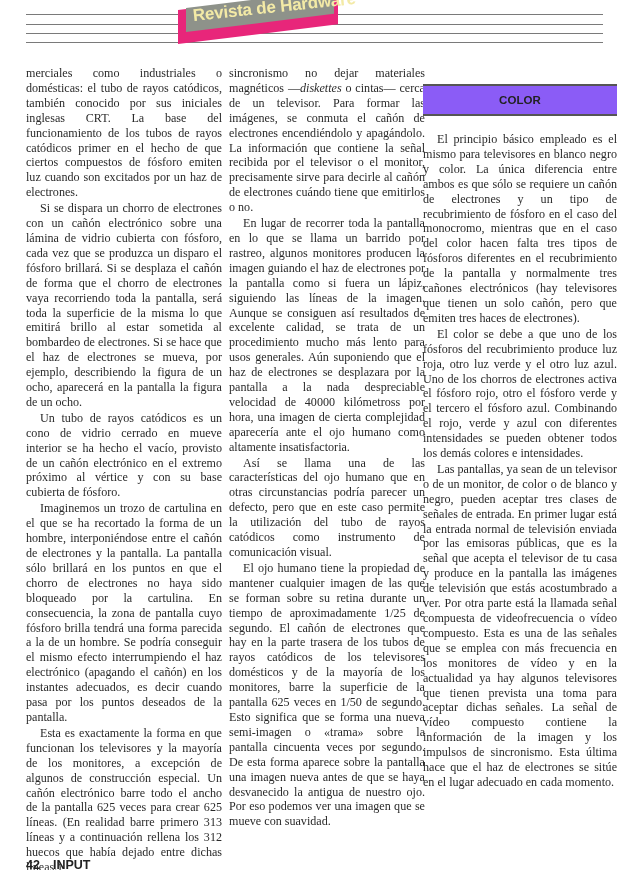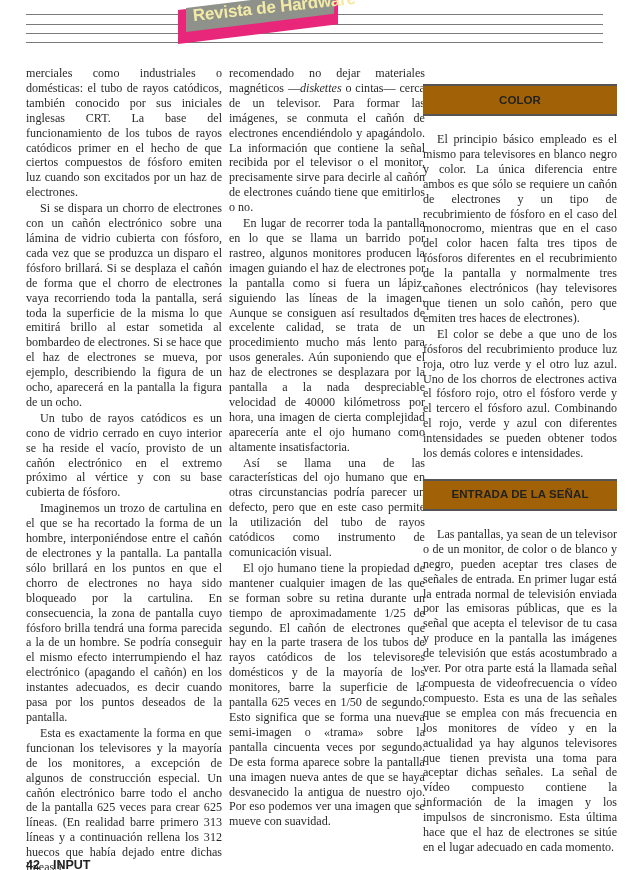--- a/index.html
+++ b/index.html
@@ -28,21 +28,21 @@
     position: absolute; top: 66px; width: 196px;
     font-size: 12.1px; line-height: 14.9px; text-align: justify; hyphens: manual;
   }
   .col1 { left: 26px; }
   .col2 { left: 229px; }
   .col3 { left: 423px; width: 194px; }
   .col p { margin: 0; text-indent: 14px; }
   .col p.noindent { text-indent: 0; }
   .col p + p { margin-top: 1px; }
   .heading {
-    margin: 18px 0 16px 0; height: 28px; background: #a16207;
+    margin: 18px 0 16px 0; height: 28px; background: #8b5cf6;
     border-top: 2px solid #555; border-bottom: 2px solid #555;
     display: flex; align-items: center; justify-content: center;
     font-family: "Liberation Sans", "DejaVu Sans", sans-serif; font-weight: bold; font-size: 11.5px; color: #222;
     letter-spacing: 0.1px;
   }
   .footer {
     position: absolute; left: 26px; top: 858px;
     font-family: "Liberation Sans", "DejaVu Sans", sans-serif; font-weight: bold; font-size: 12.5px; color: #222;
   }
   .footer span { margin-right: 13px; }
@@ -58,37 +58,36 @@
 
 <div class="banner">
   <div class="pink"></div>
   <div class="grey"></div>
   <div class="title">Revista de Hardware</div>
 </div>
 
 <div class="col col1">
   <p class="noindent">merciales como industriales o domésticas: el tubo de rayos catódicos, también conocido por sus iniciales inglesas CRT. La base del funcionamiento de los tubos de rayos catódicos primer en el hecho de que ciertos compuestos de fósforo emiten luz cuando son excitados por un haz de electrones.</p>
   <p>Si se dispara un chorro de electrones con un cañón electrónico sobre una lámina de vidrio cubierta con fósforo, cada vez que se produzca un disparo el fósforo brillará. Si se desplaza el cañón de forma que el chorro de electrones vaya recorriendo toda la pantalla, será toda la superficie de la misma lo que emitirá brillo al estar sometida al bombardeo de electrones. Si se hace que el haz de electrones se mueva, por ejemplo, describiendo la figura de un ocho, aparecerá en la pantalla la figura de un ocho.</p>
-  <p>Un tubo de rayos catódicos es un cono de vidrio cerrado en cuyo interior se ha reside el vacío, provisto de un cañón electrónico en el extremo próximo al vértice y con su base cubierta de fósforo.</p>
+  <p>Un tubo de rayos catódicos es un cono de vidrio cerrado en mueve interior se ha hecho el vacío, provisto de un cañón electrónico en el extremo próximo al vértice y con su base cubierta de fósforo.</p>
   <p>Imaginemos un trozo de cartulina en el que se ha recortado la forma de un hombre, interponiéndose entre el cañón de electrones y la pantalla. La pantalla sólo brillará en los puntos en que el chorro de electrones no haya sido bloqueado por la cartulina. En consecuencia, la zona de pantalla cuyo fósforo brilla tendrá una forma parecida a la de un hombre. Se podría conseguir el mismo efecto interrumpiendo el haz electrónico (apagando el cañón) en los instantes adecuados, es decir cuando pasa por los puntos deseados de la pantalla.</p>
   <p>Esta es exactamente la forma en que funcionan los televisores y la mayoría de los monitores, a excepción de algunos de construcción especial. Un cañón electrónico barre todo el ancho de la pantalla 625 veces para crear 625 líneas. (En realidad barre primero 313 líneas y a continuación rellena los 312 huecos que había dejado entre dichas líneas.)</p>
 
 </div>
 
 <div class="col col2">
-  <p class="noindent"><span>recomendado no dejar materiales magnéticos —</span><em>diskettes</em><span> o cintas— cerca de un televisor. Para formar las imágenes, se conmuta el cañón de electrones encendiéndolo y apagándolo. La información que contiene la señal recibida por el televisor o el monitor, precisamente sirve para decirle al cañón de electrones cuándo tiene que emitirlos o no.</span></p>
+  <p class="noindent"><span>sincronismo no dejar materiales magnéticos —</span><em>diskettes</em><span> o cintas— cerca de un televisor. Para formar las imágenes, se conmuta el cañón de electrones encendiéndolo y apagándolo. La información que contiene la señal recibida por el televisor o el monitor, precisamente sirve para decirle al cañón de electrones cuándo tiene que emitirlos o no.</span></p>
   <p>En lugar de recorrer toda la pantalla en lo que se llama un barrido por rastreo, algunos monitores producen la imagen guiando el haz de electrones por la pantalla como si fuera un lápiz, siguiendo las líneas de la imagen. Aunque se consiguen así resultados de excelente calidad, se trata de un procedimiento mucho más lento para usos generales. Aún suponiendo que el haz de electrones se desplazara por la pantalla a la nada despreciable velocidad de 40000 kilómetross por hora, una imagen de cierta complejidad aparecería ante el ojo humano como altamente insatisfactoria.</p>
   <p>Así se llama una de las características del ojo humano que en otras circunstancias podría parecer un defecto, pero que en este caso permite la utilización del tubo de rayos catódicos como instrumento de comunicación visual.</p>
   <p>El ojo humano tiene la propiedad de mantener cualquier imagen de las que se forman sobre su retina durante un tiempo de aproximadamente 1/25 de segundo. El cañón de electrones que hay en la parte trasera de los tubos de rayos catódicos de los televisores domésticos y de la mayoría de los monitores, barre la superficie de la pantalla 625 veces en 1/50 de segundo. Esto significa que se forma una nueva semi-imagen o «trama» sobre la pantalla cincuenta veces por segundo. De esta forma aparece sobre la pantalla una imagen nueva antes de que se haya desvanecido la antigua de nuestro ojo. Por eso podemos ver una imagen que se mueve con suavidad.</p>
 
 </div>
 
 <div class="col col3">
   <div class="heading">COLOR</div>
   <p>El principio básico empleado es el mismo para televisores en blanco negro y color. La única diferencia entre ambos es que sólo se requiere un cañón de electrones y un tipo de recubrimiento de fósforo en el caso del monocromo, mientras que en el caso del color hacen falta tres tipos de fósforos diferentes en el recubrimiento de la pantalla y normalmente tres cañones electrónicos (hay televisores que tienen un solo cañón, pero que emiten tres haces de electrones).</p>
   <p>El color se debe a que uno de los fósforos del recubrimiento produce luz roja, otro luz verde y el otro luz azul. Uno de los chorros de electrones activa el fósforo rojo, otro el fósforo verde y el tercero el fósforo azul. Combinando el rojo, verde y azul con diferentes intensidades se pueden obtener todos los demás colores e intensidades.</p>
-  <div class="heading">ENTRADA DE LA SEÑAL</div>
   <p>Las pantallas, ya sean de un televisor o de un monitor, de color o de blanco y negro, pueden aceptar tres clases de señales de entrada. En primer lugar está la entrada normal de televisión enviada por las emisoras públicas, que es la señal que acepta el televisor de tu casa y produce en la pantalla las imágenes de televisión que estás acostumbrado a ver. Por otra parte está la llamada señal compuesta de videofrecuencia o vídeo compuesto. Esta es una de las señales que se emplea con más frecuencia en los monitores de vídeo y en la actualidad ya hay algunos televisores que tienen prevista una toma para aceptar dichas señales. La señal de vídeo compuesto contiene la información de la imagen y los impulsos de sincronismo. Esta última hace que el haz de electrones se sitúe en el lugar adecuado en cada momento.</p>
 </div>
 
 <div class="footer">
   <span>42</span><span>INPUT</span>
 </div>
 
 </body></html>

